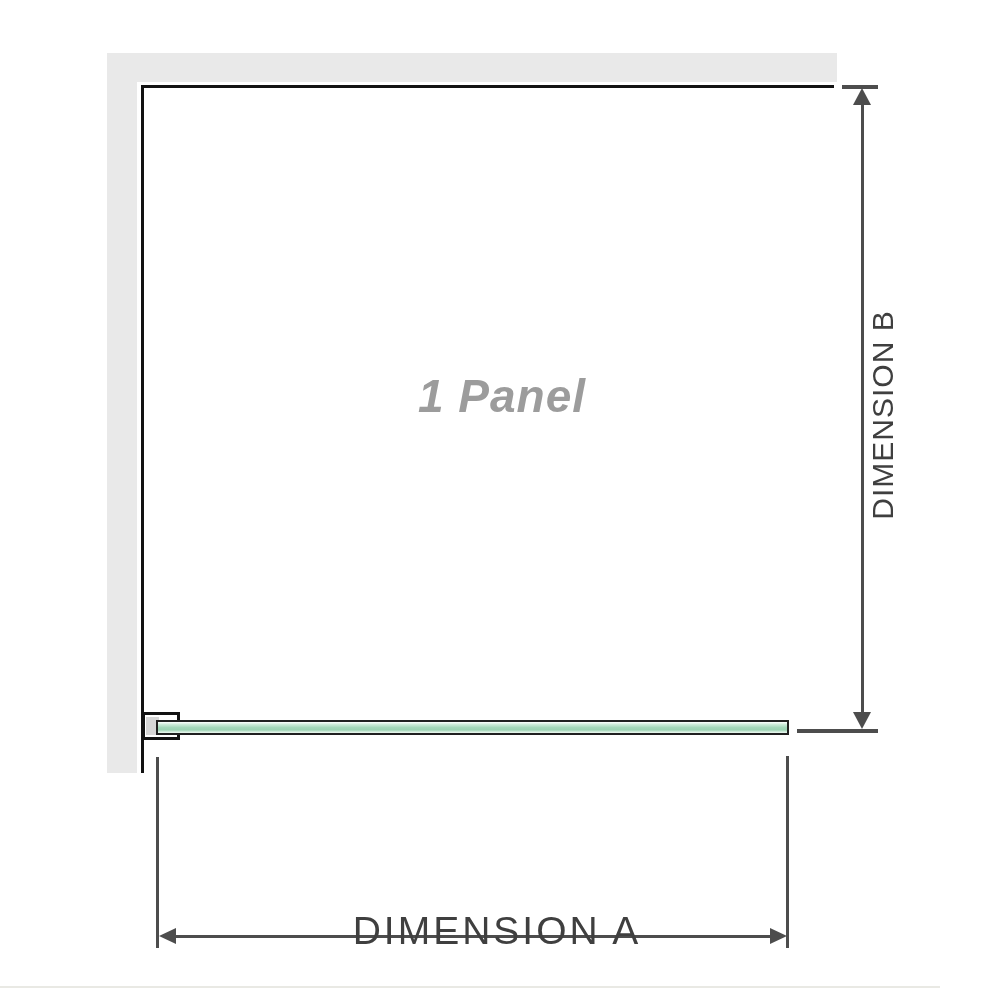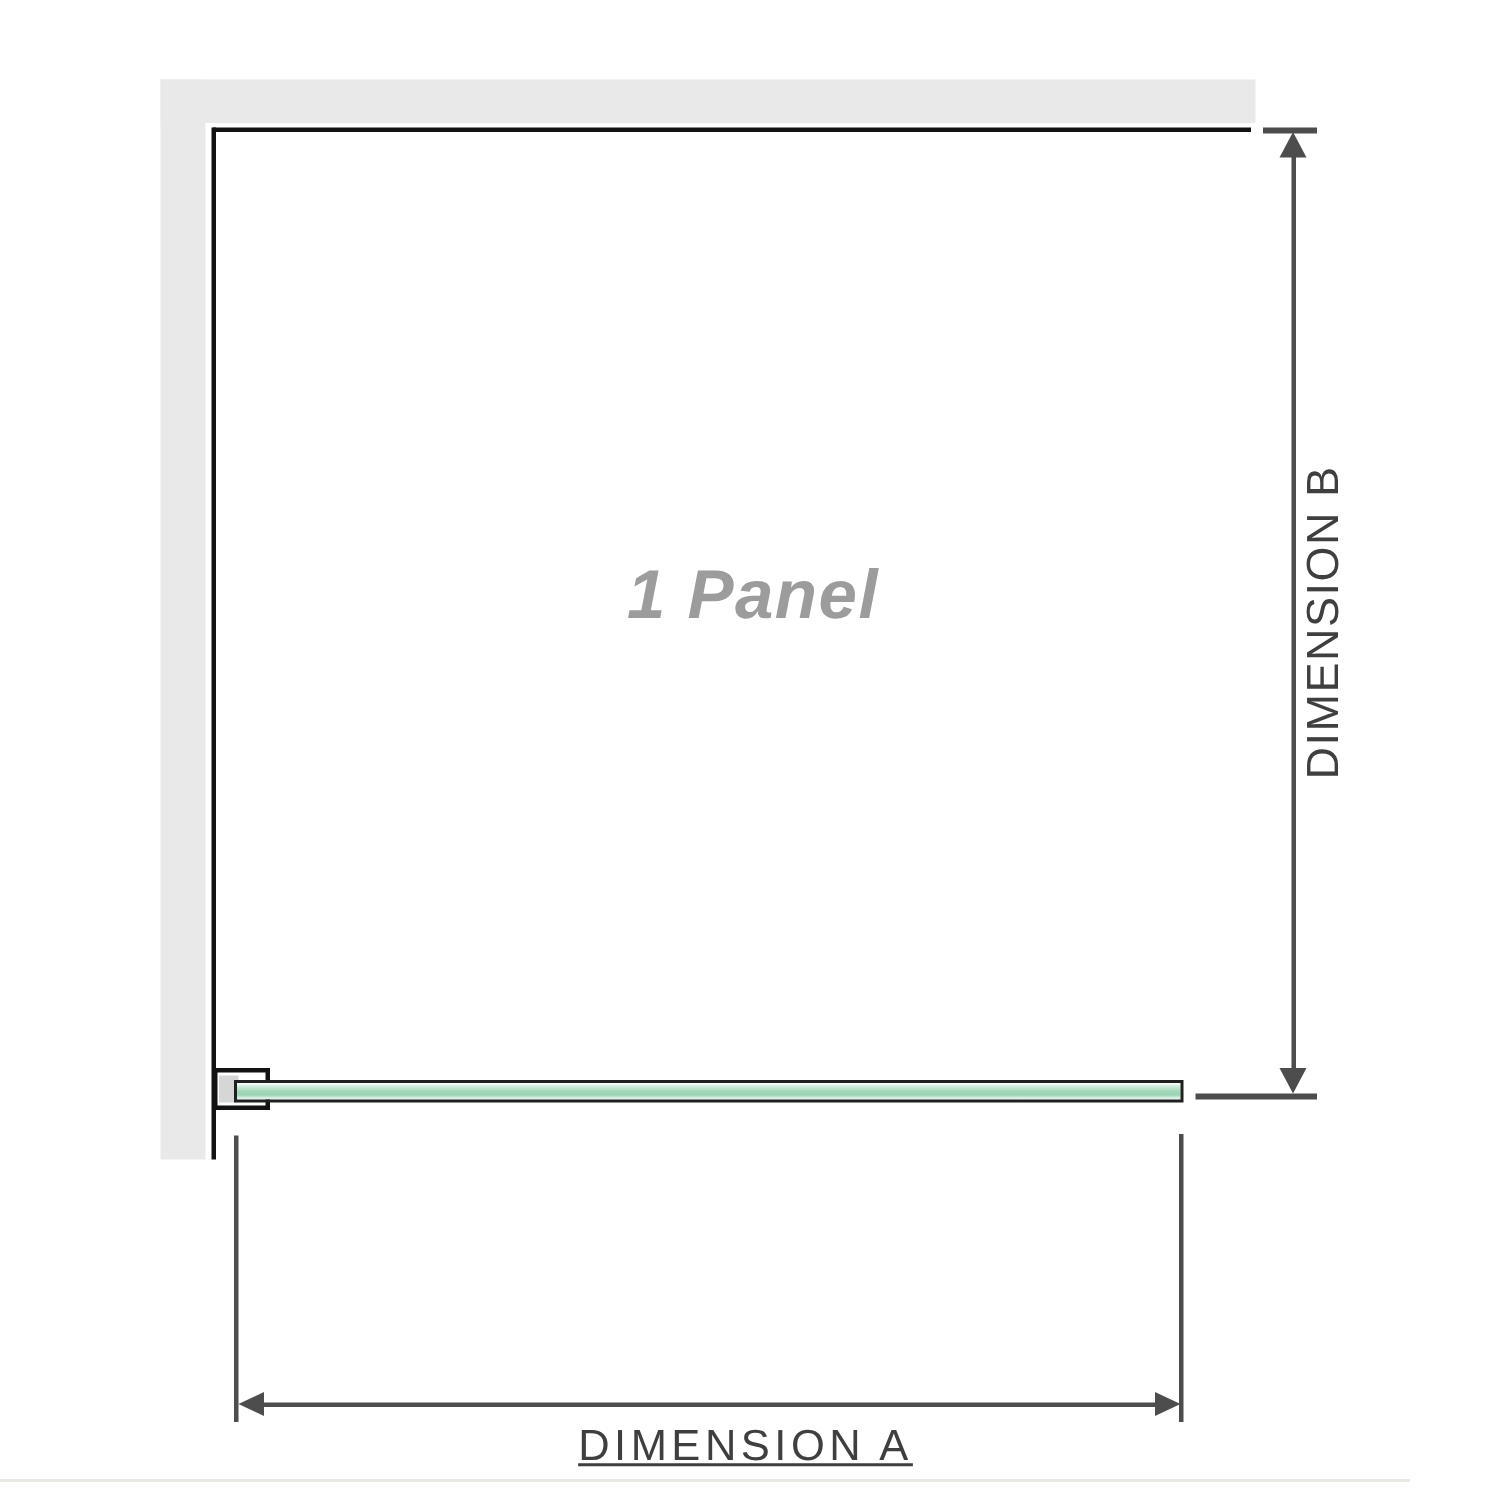--- a/index.html
+++ b/index.html
@@ -79,23 +79,23 @@
     left:159px;top:928px;
     border-top:8px solid transparent;border-bottom:8px solid transparent;
     border-right:17px solid var(--dimension-line);
   }
   .dima-arrow-right{
     left:770px;top:928px;
     border-top:8px solid transparent;border-bottom:8px solid transparent;
     border-left:17px solid var(--dimension-line);
   }
   .dima-label{
-    left:497px;top:965px;transform:translate(-50%,-50%);
-    font-size:29px;font-weight:300;color:var(--label-text);
-    white-space:nowrap;letter-spacing:3px;text-decoration:underline;
+    left:497px;top:931px;transform:translate(-50%,-50%);
+    font-size:39px;font-weight:300;color:var(--label-text);
+    white-space:nowrap;letter-spacing:3px;
   }
   .bottom-rule{left:0;top:986px;width:1000px;height:2px;background:var(--bottom-rule);}
 </style>
 </head>
 <body>
 
 <div class="canvas">
 
   <div class="abs wall wall-top"></div>
   <div class="abs wall wall-left"></div>

